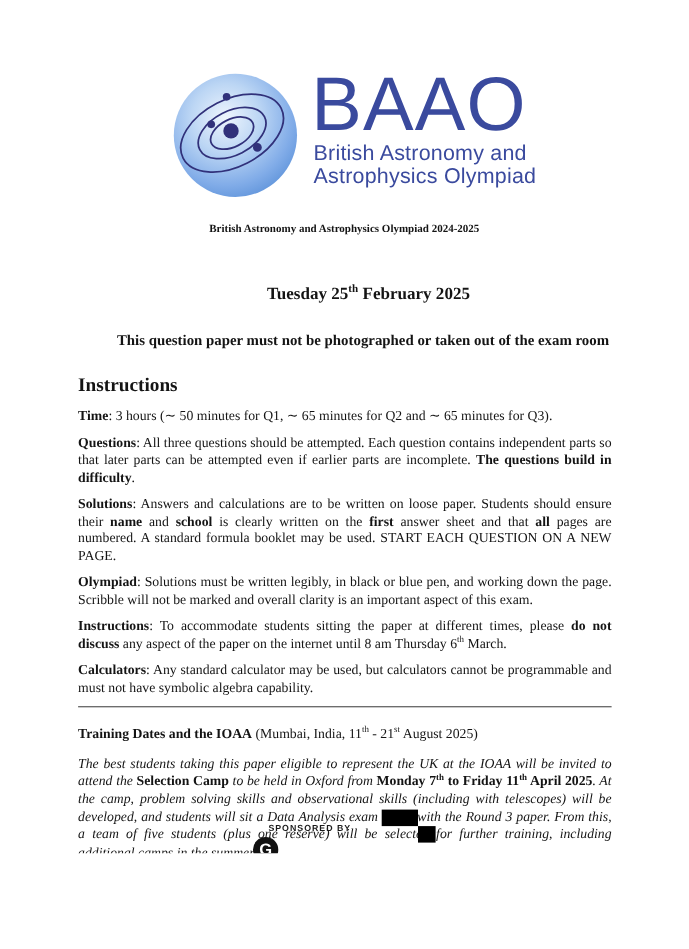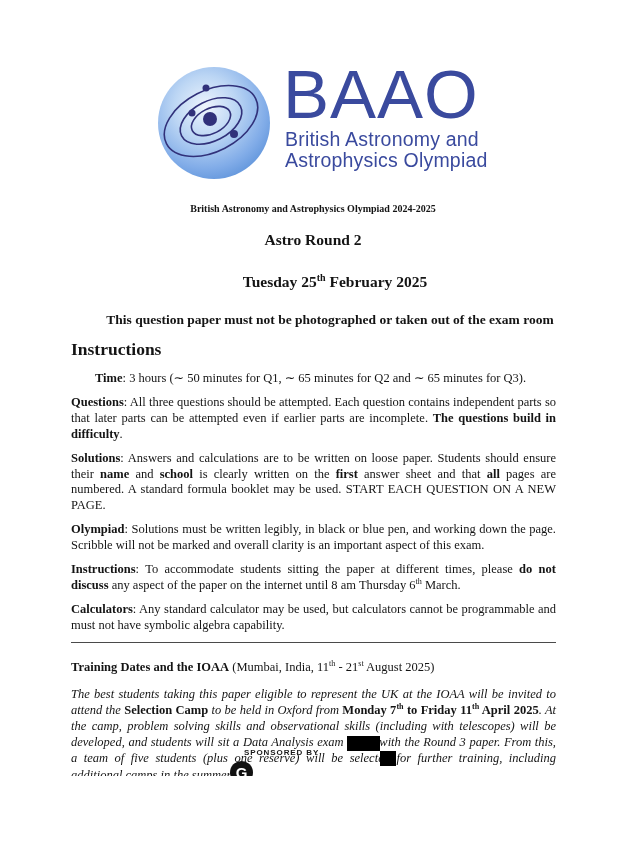--- a/index.html
+++ b/index.html
@@ -32,22 +32,22 @@
     letter-spacing: 0.2px;
     color: #3a4a9e;
   }
   .logo-sub1 { top: 129px; }
   .logo-sub2 { top: 150px; }
 
   
   .hline { position: absolute; left: 0; width: 100%; text-align: center; font-weight: bold; }
   .title   { top: 203px; font-size: 10px; }
   .round   { top: 231px; font-size: 15.5px; }
-  .date    { top: 273px; font-size: 15.5px; padding-left: 44px; }
-  .warning { top: 312px; font-size: 13.5px; padding-left: 34px; }
+  .date    { top: 259px; font-size: 15.5px; padding-left: 44px; }
+  .warning { top: 302px; font-size: 13.5px; padding-left: 34px; }
 
   
   .body {
     position: absolute; left: 71px; top: 339px; width: 485px;
     font-size: 12.5px; line-height: 15.7px;
     text-align: justify;
   }
   .body h2 {
     margin: 0 0 12px 0;
     font-size: 17.5px; line-height: 20px;
@@ -114,27 +114,26 @@
     <circle cx="53" cy="53" r="7" fill="#31317a"></circle>
     <circle cx="49" cy="22" r="3.5" fill="#31317a"></circle>
     <circle cx="35" cy="47" r="3.5" fill="#31317a"></circle>
     <circle cx="77" cy="68" r="4" fill="#31317a"></circle>
   </svg>
   <div class="logo-acronym">BAAO</div>
   <div class="logo-sub logo-sub2">Astrophysics Olympiad</div>
   <div class="logo-sub logo-sub1">British Astronomy and</div>
 
   <div class="hline title">British Astronomy and Astrophysics Olympiad 2024-2025</div>
-  <div class="hline round">Astro Round 2</div>
   <div class="hline date"><span>Tuesday 25</span><sup>th</sup><span> February 2025</span></div>
   <div class="hline warning">This question paper must not be photographed or taken out of the exam room</div>
 
   <div class="body">
     <h2>Instructions</h2>
-    <p><span style="font-weight: bold; margin-left: 24px;">Time</span><span>: 3 hours (∼ 50 minutes for Q1, ∼ 65 minutes for Q2 and ∼ 65 minutes for Q3).</span></p>
+    <p><span style="font-weight: bold;">Time</span><span>: 3 hours (∼ 50 minutes for Q1, ∼ 65 minutes for Q2 and ∼ 65 minutes for Q3).</span></p>
     <p><span style="font-weight: bold;">Questions</span><span>: All three questions should be attempted. Each question contains independent parts so that later parts can be attempted even if earlier parts are incomplete. </span><span style="font-weight: bold;">The questions build in difficulty</span><span>.</span></p>
     <p><span style="font-weight: bold;">Solutions</span><span>: Answers and calculations are to be written on loose paper. Students should ensure their </span><span style="font-weight: bold;">name</span><span> and </span><span style="font-weight: bold;">school</span><span> is clearly written on the </span><span style="font-weight: bold;">first</span><span> answer sheet and that </span><span style="font-weight: bold;">all</span><span> pages are numbered. A standard formula booklet may be used. START EACH QUESTION ON A NEW PAGE.</span></p>
     <p><span style="font-weight: bold;">Olympiad</span><span>: Solutions must be written legibly, in black or blue pen, and working down the page. Scribble will not be marked and overall clarity is an important aspect of this exam.</span></p>
     <p><span style="font-weight: bold;">Instructions</span><span>: To accommodate students sitting the paper at different times, please </span><span style="font-weight: bold;">do not discuss</span><span> any aspect of the paper on the internet until 8 am Thursday 6</span><sup>th</sup><span> March.</span></p>
     <p><span style="font-weight: bold;">Calculators</span><span>: Any standard calculator may be used, but calculators cannot be programmable and must not have symbolic algebra capability.</span></p>
     <hr class="divider">
     <p class="training"><span style="font-weight: bold;">Training Dates and the IOAA</span><span> (Mumbai, India, 11</span><sup>th</sup><span> - 21</span><sup>st</sup><span> August 2025)</span></p>
     <p class="selection"><span style="font-style: italic;">The best students taking this paper eligible to represent the UK at the IOAA will be invited to attend the </span><span style="font-weight: bold;">Selection Camp</span><span style="font-style: italic;"> to be held in Oxford from </span><span style="font-weight: bold;">Monday 7</span><sup style="font-weight: bold;">th</sup><span style="font-weight: bold;"> to Friday 11</span><sup style="font-weight: bold;">th</sup><span style="font-weight: bold;"> April 2025</span><span style="font-style: italic;">. At the camp, problem solving skills and observational skills (including with telescopes) will be developed, and students will sit a Data Analysis exam along with the Round 3 paper. From this, a team of five students (plus one reserve) will be selected for further training, including additional camps in the summer.</span></p>
     <p class="selection"><span style="font-style: italic;">The BAAO are very proud to be sponsored by G-Research</span></p>
   </div>

